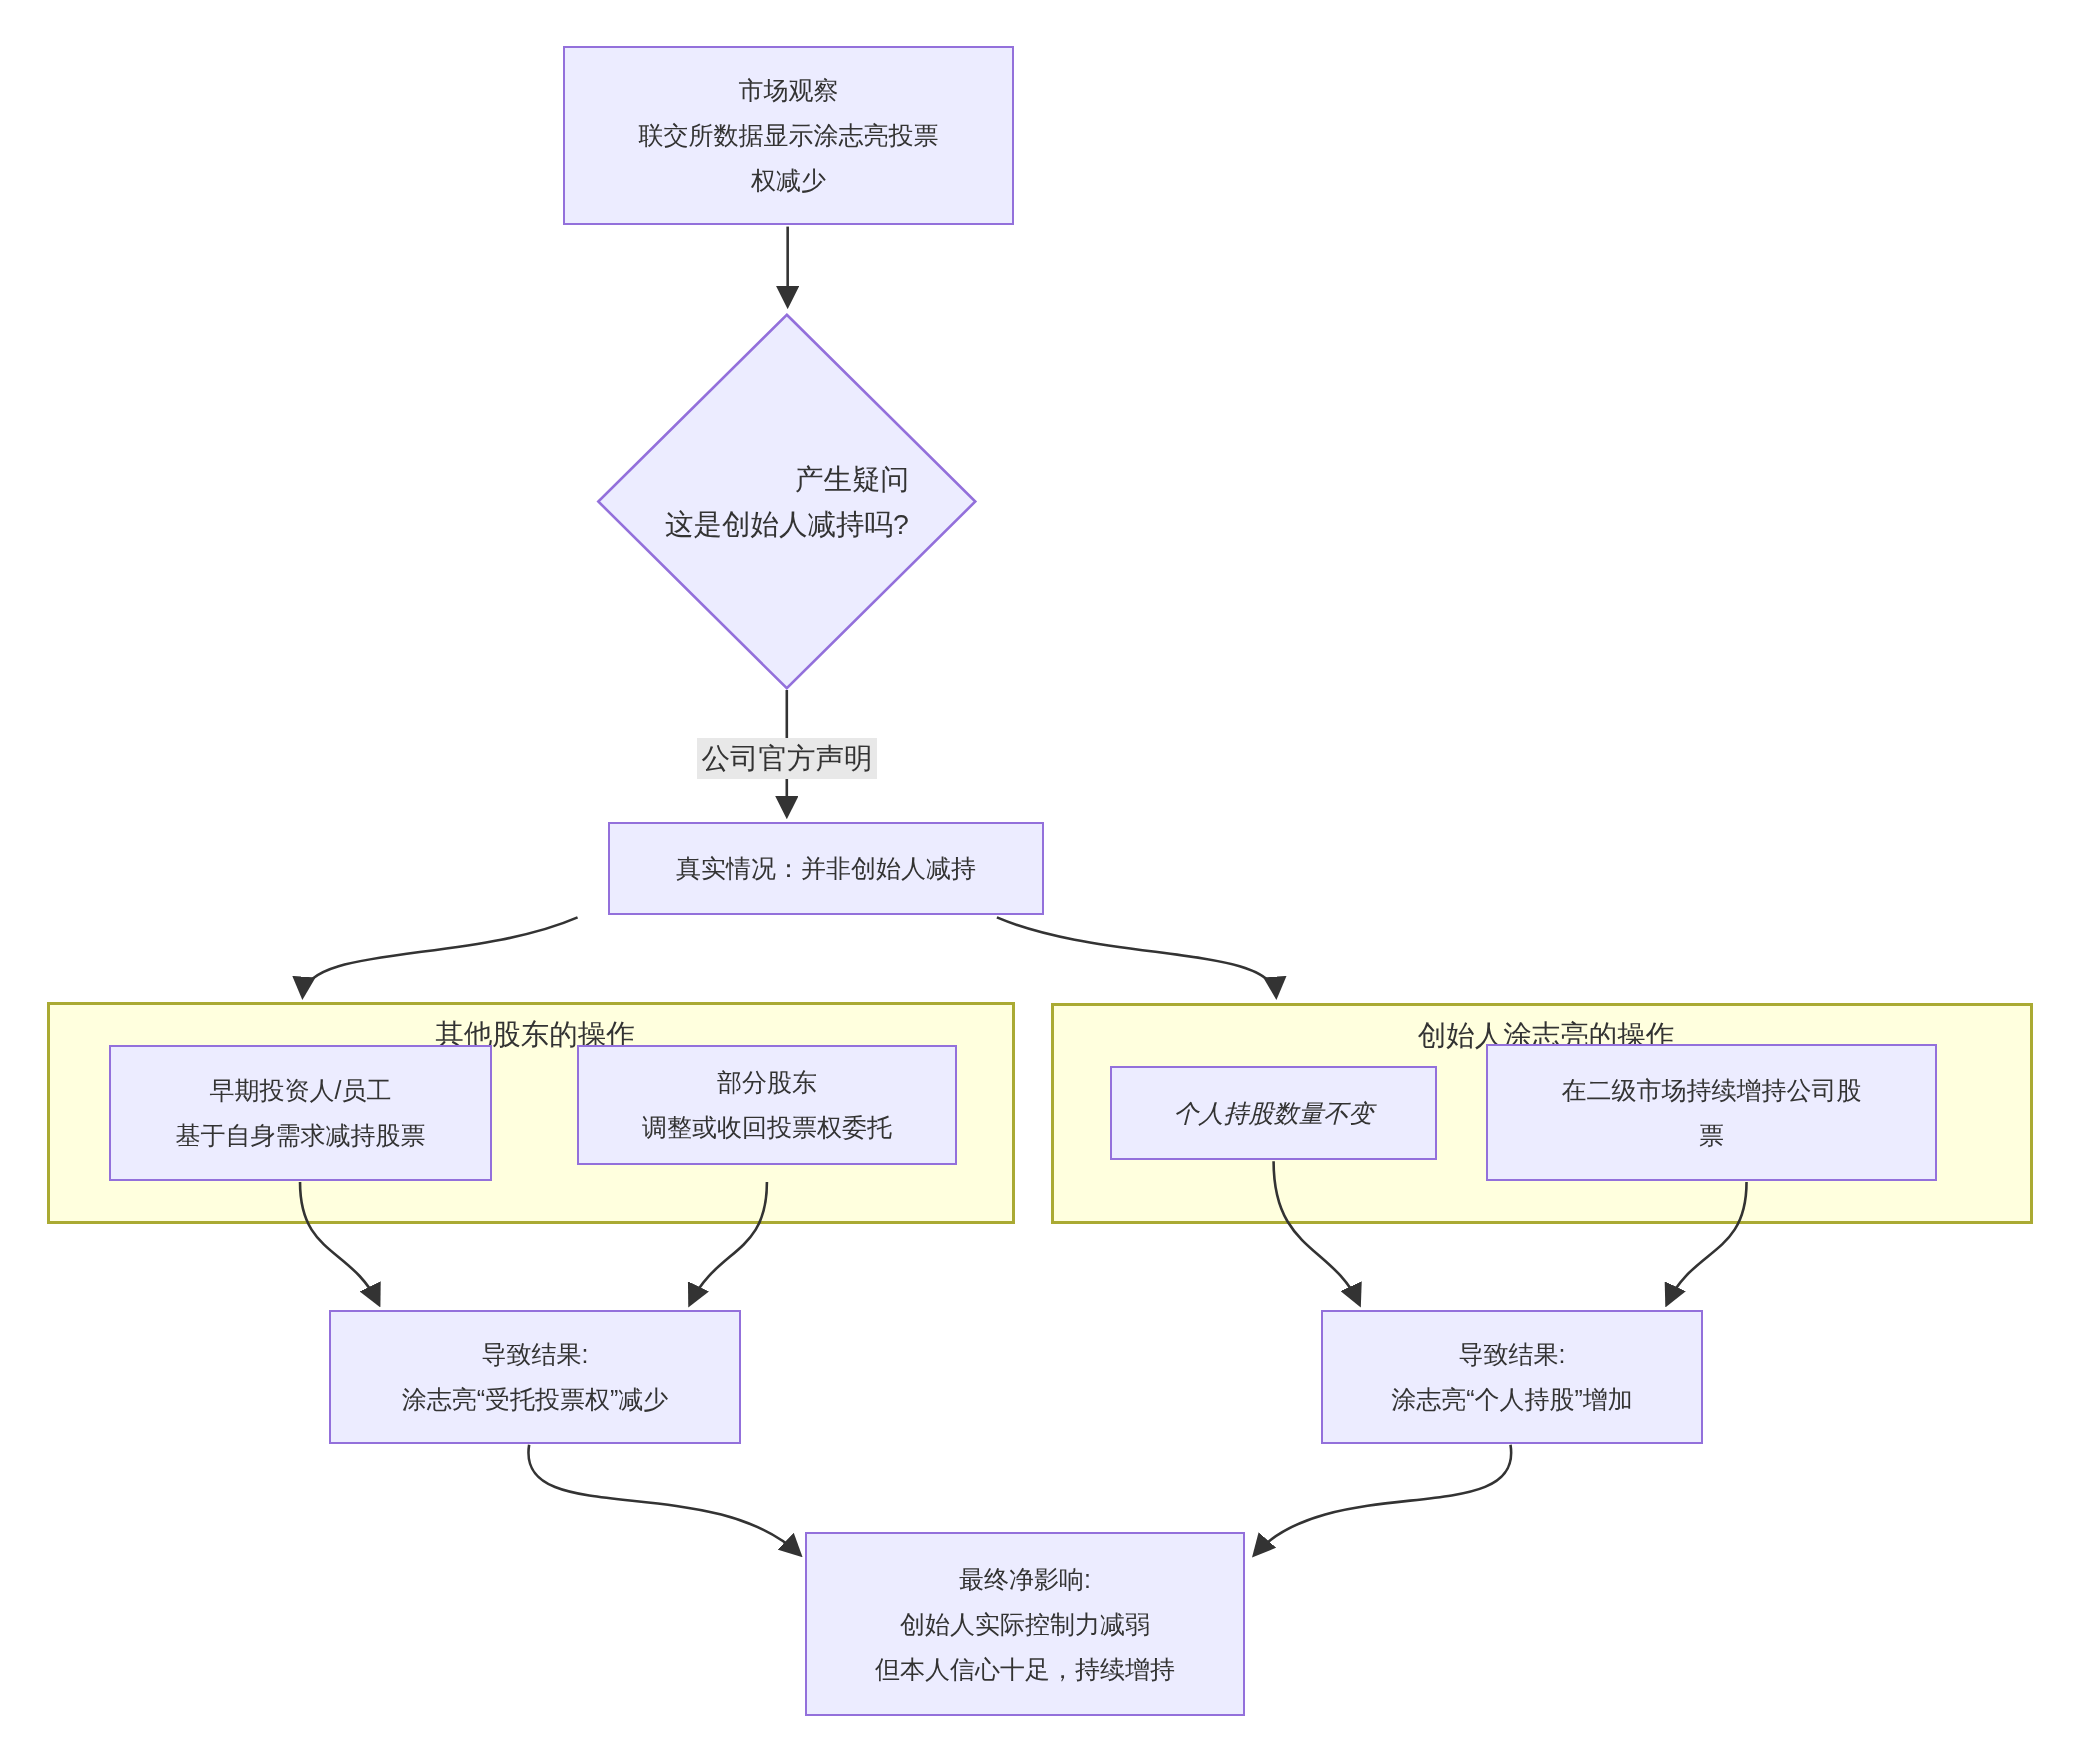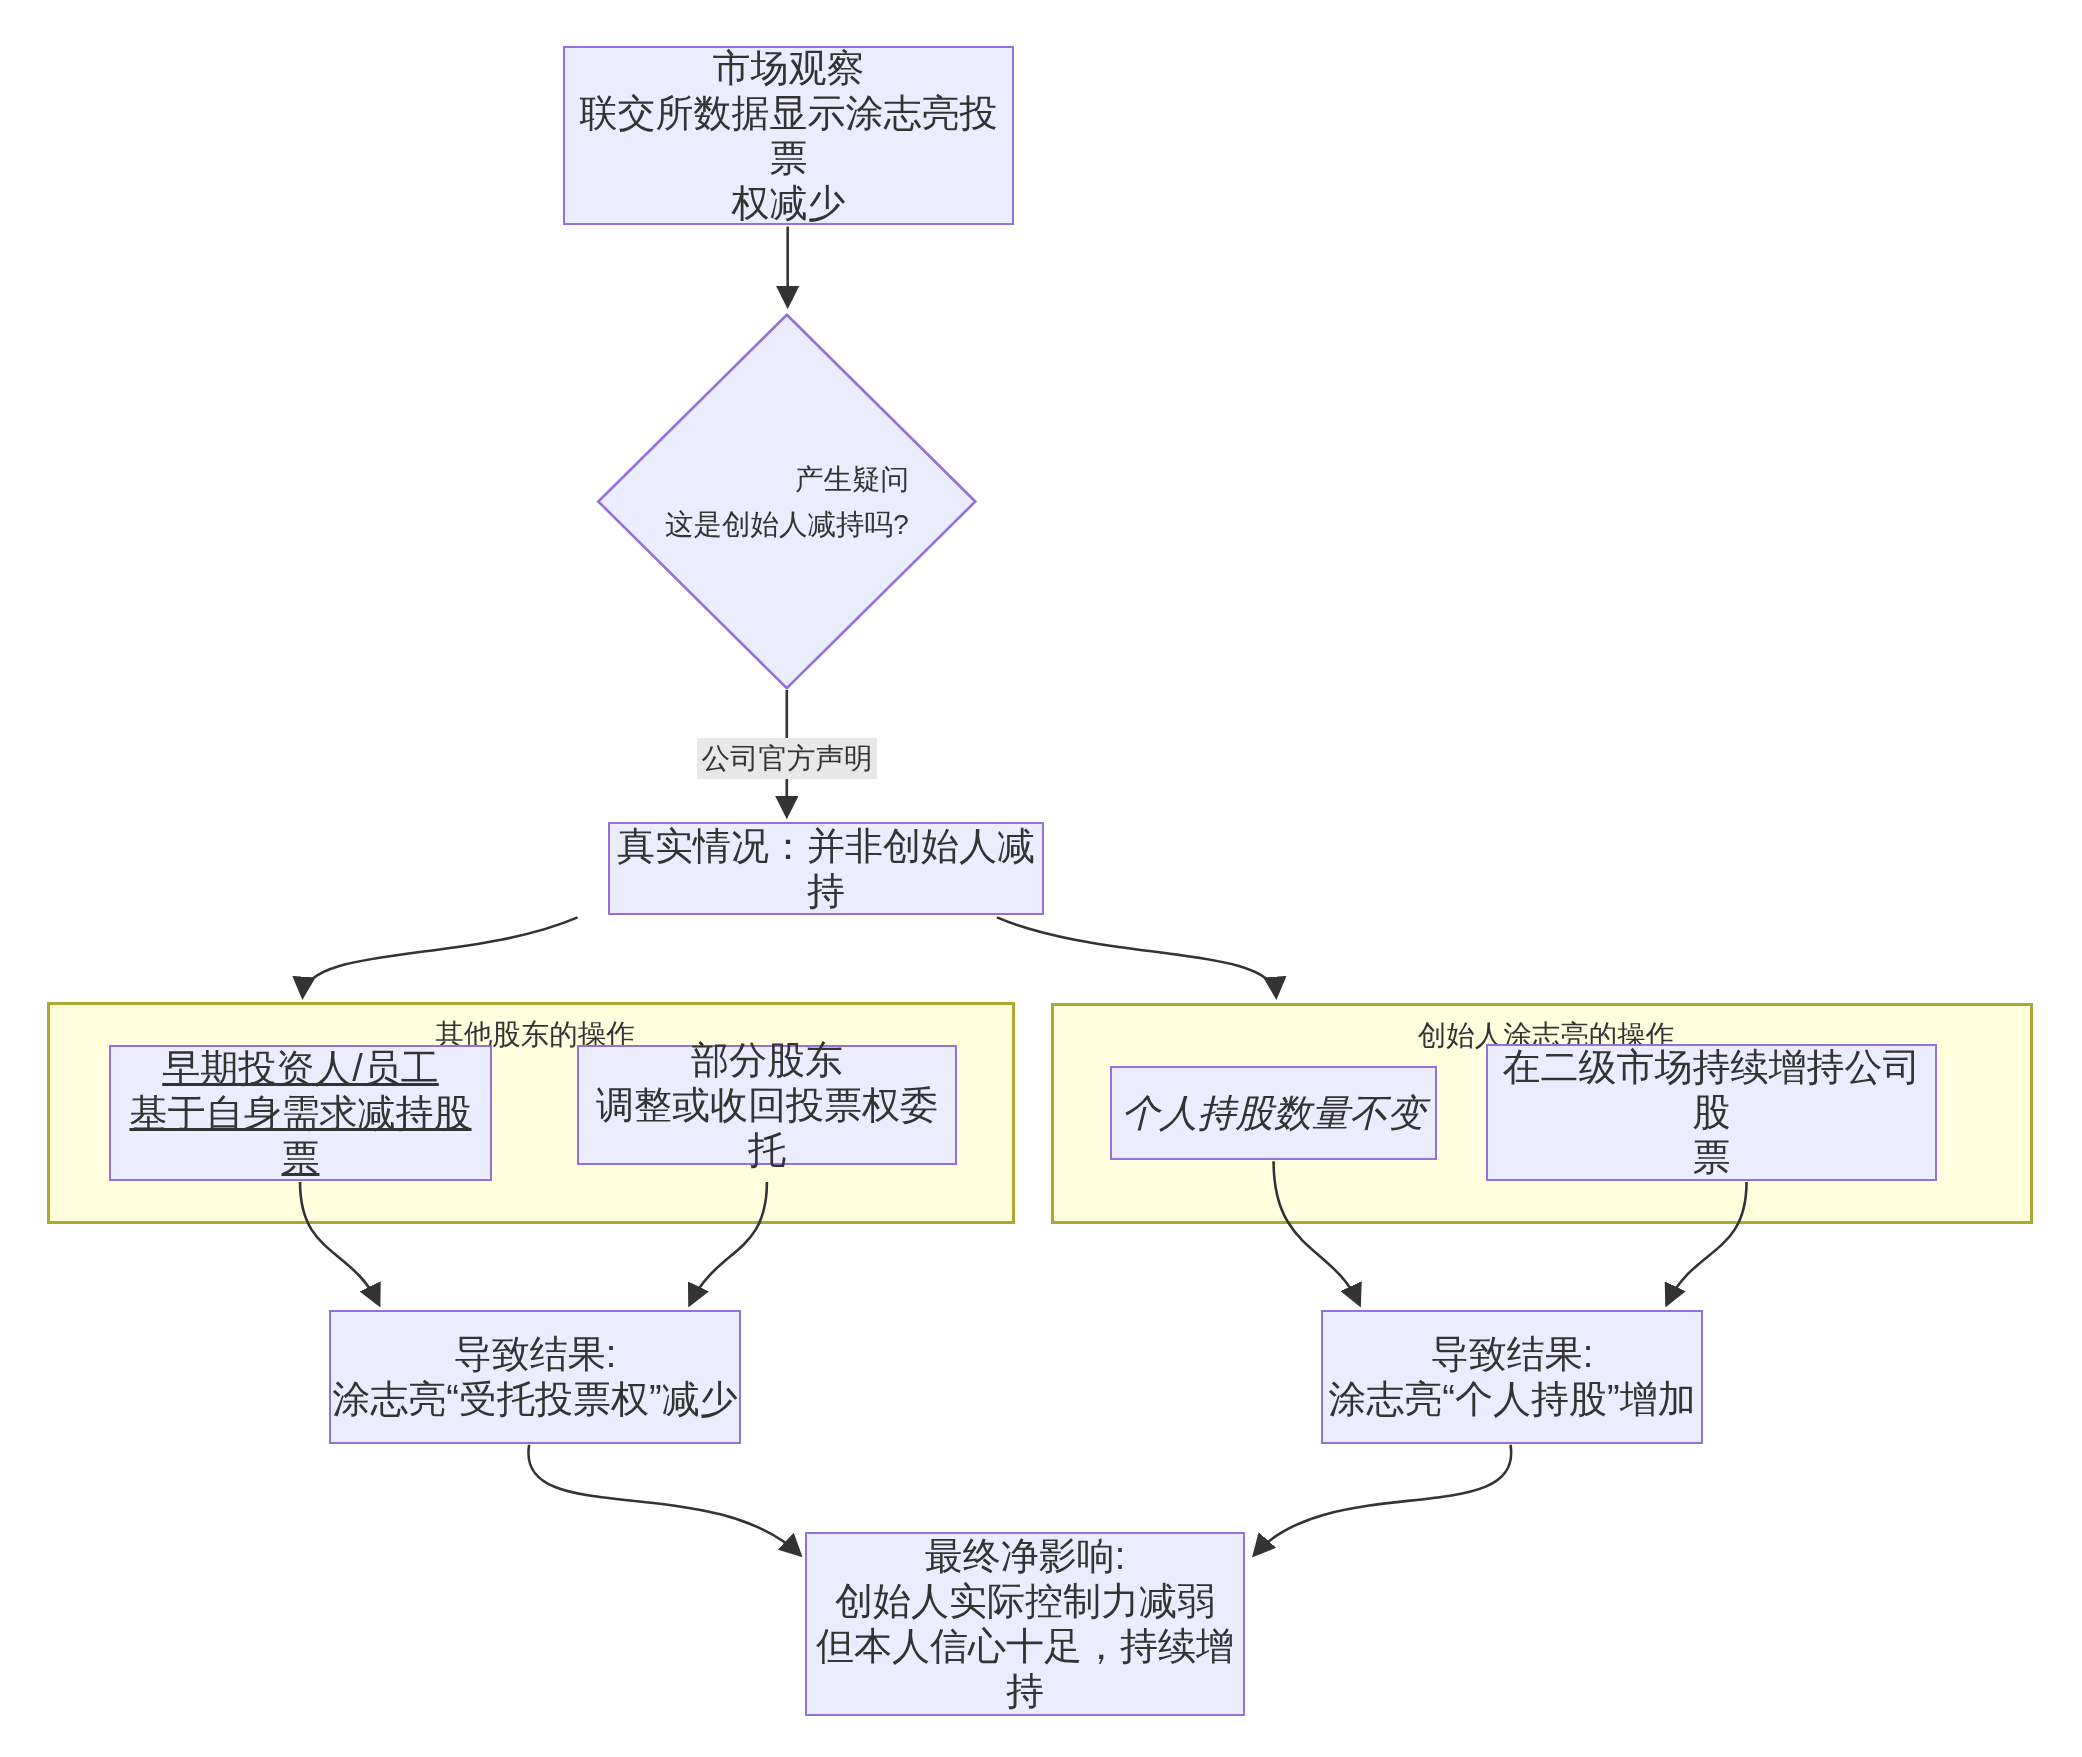--- a/index.html
+++ b/index.html
@@ -36,21 +36,21 @@
   }
   .node {
     position: absolute;
     background: #ECECFF;
     border: 2.6px solid #9370DB;
     box-sizing: border-box;
     display: flex;
     align-items: center;
     justify-content: center;
     text-align: center;
-    font-size: 38px;
+    font-size: 25px;
     line-height: 45px;
     white-space: pre-line;
     z-index: 2;
   }
   .diamond-label {
     position: absolute;
     display: flex;
     align-items: center;
     justify-content: center;
     text-align: right;
@@ -65,21 +65,21 @@
     background: #e8e8e8;
     font-size: 28.5px;
     line-height: 41px;
     text-align: center;
     z-index: 3;
     white-space: nowrap;
   }
   
   .n-market   { left: 563px;  top: 46px;   width: 451px; height: 179px; }
   .n-truth    { left: 570px;  top: 822px;  width: 436px; height: 93px; margin-left: 38px; }
-  .n-early    { left: 109px;  top: 1045px; width: 383px; height: 136px; text-decoration: underline; }
+  .n-early    { left: 109px;  top: 1045px; width: 383px; height: 136px; }
   .n-partial  { left: 577px;  top: 1045px; width: 380px; height: 120px; }
   .n-unchg    { left: 1110px; top: 1066px; width: 327px; height: 94px; font-style: italic; }
   .n-accum    { left: 1486px; top: 1044px; width: 451px; height: 137px; }
   .n-resL     { left: 329px;  top: 1310px; width: 412px; height: 134px; }
   .n-resR     { left: 1321px; top: 1310px; width: 382px; height: 134px; }
   .n-final    { left: 805px;  top: 1532px; width: 440px; height: 184px; }
   .c-left     { left: 47px;   top: 1002px; width: 968px; height: 222px; }
   .c-right    { left: 1051px; top: 1003px; width: 982px; height: 221px; }
   .d-label    { left: 571px;  top: 453px;  width: 432px; height: 97px; }
   .e-label    { left: 697px;  top: 738px;  width: 180px; height: 41px; }

